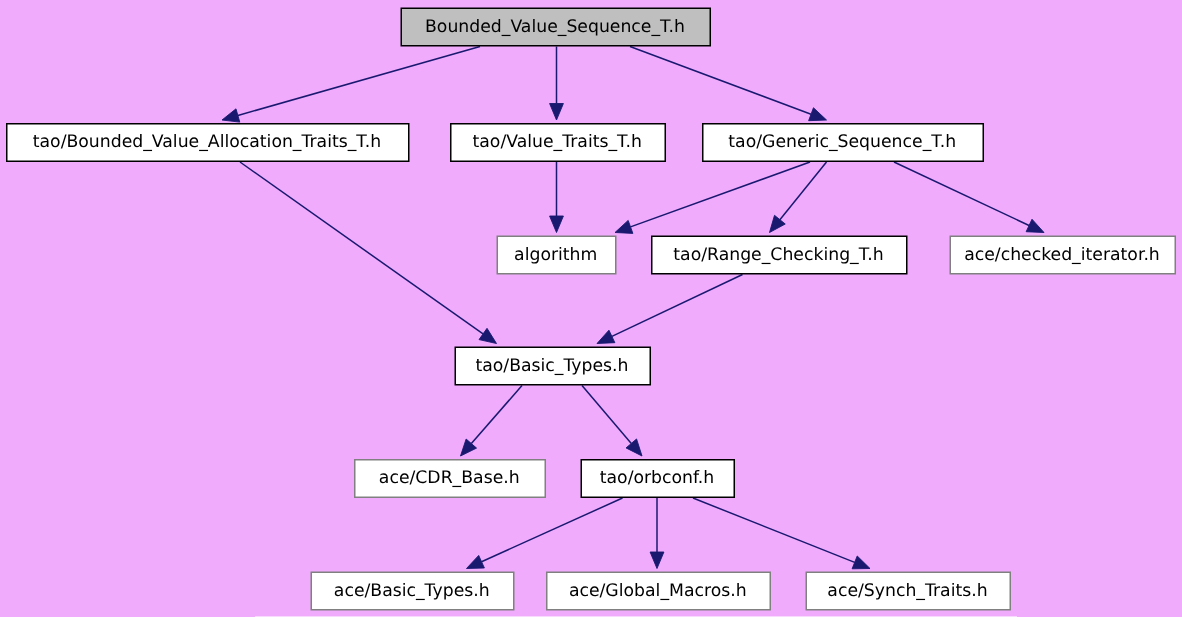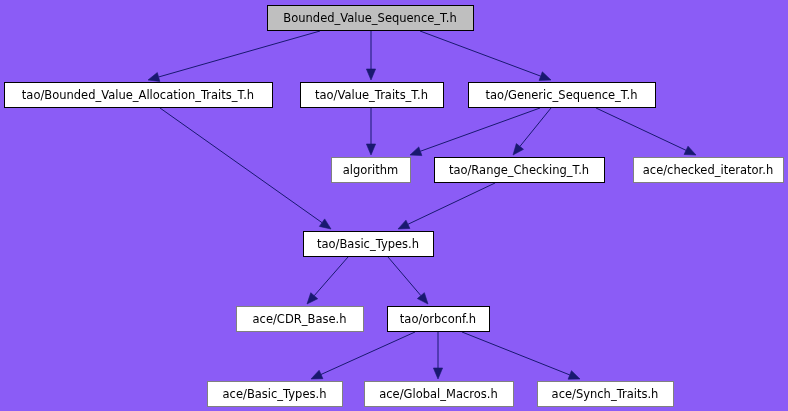--- a/index.html
+++ b/index.html
@@ -7,21 +7,21 @@
     padding: 0;
     background: #ffffff;
   }
   body {
     font-family: "DejaVu Sans", "Liberation Sans", sans-serif;
   }
   #graph-wrap {
     position: relative;
     width: 788px;
     height: 411px;
-    background: #8b5cf6;
+    background: #f0abfc;
     overflow: hidden;
   }
   svg#dep-graph {
     display: block;
     width: 788px;
     height: 411px;
   }
   .node-box {
     fill: #ffffff;
     stroke: #808080;

